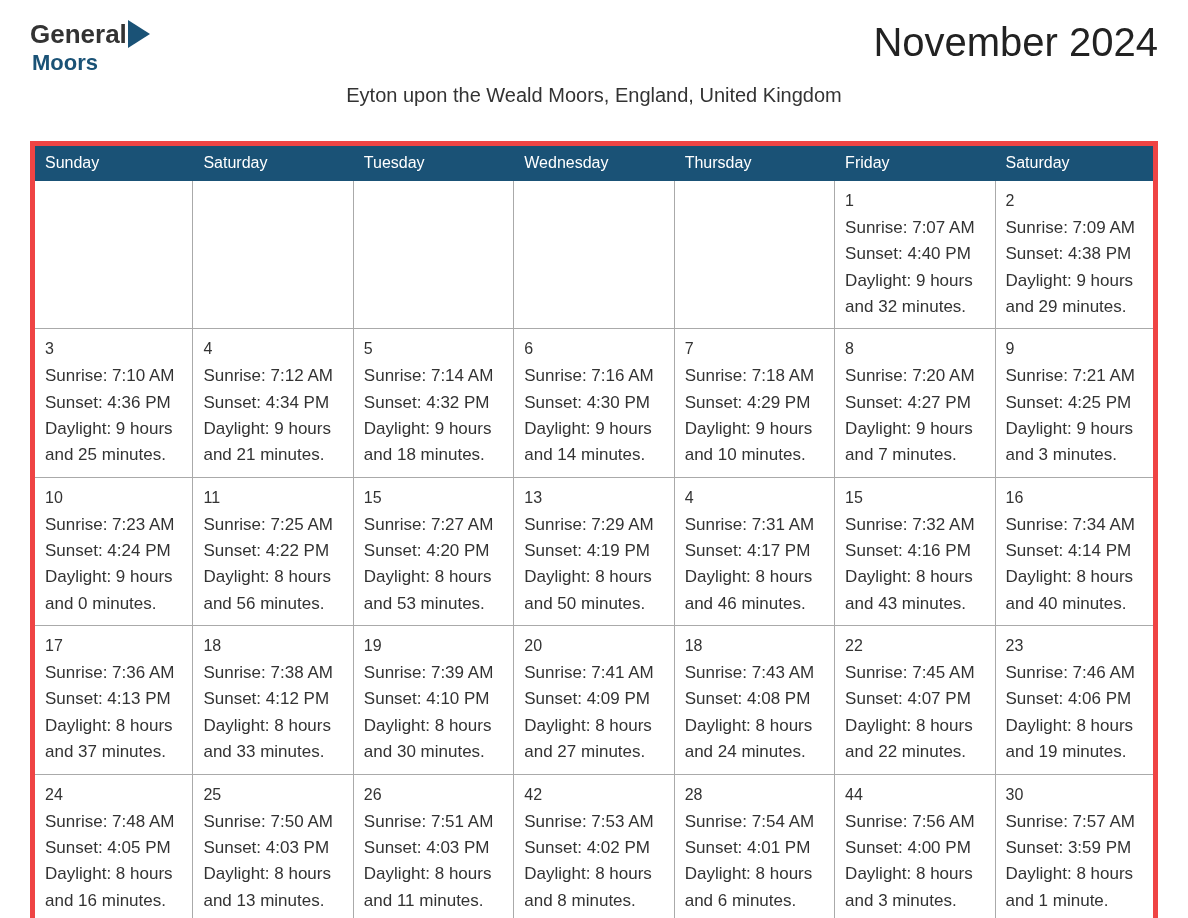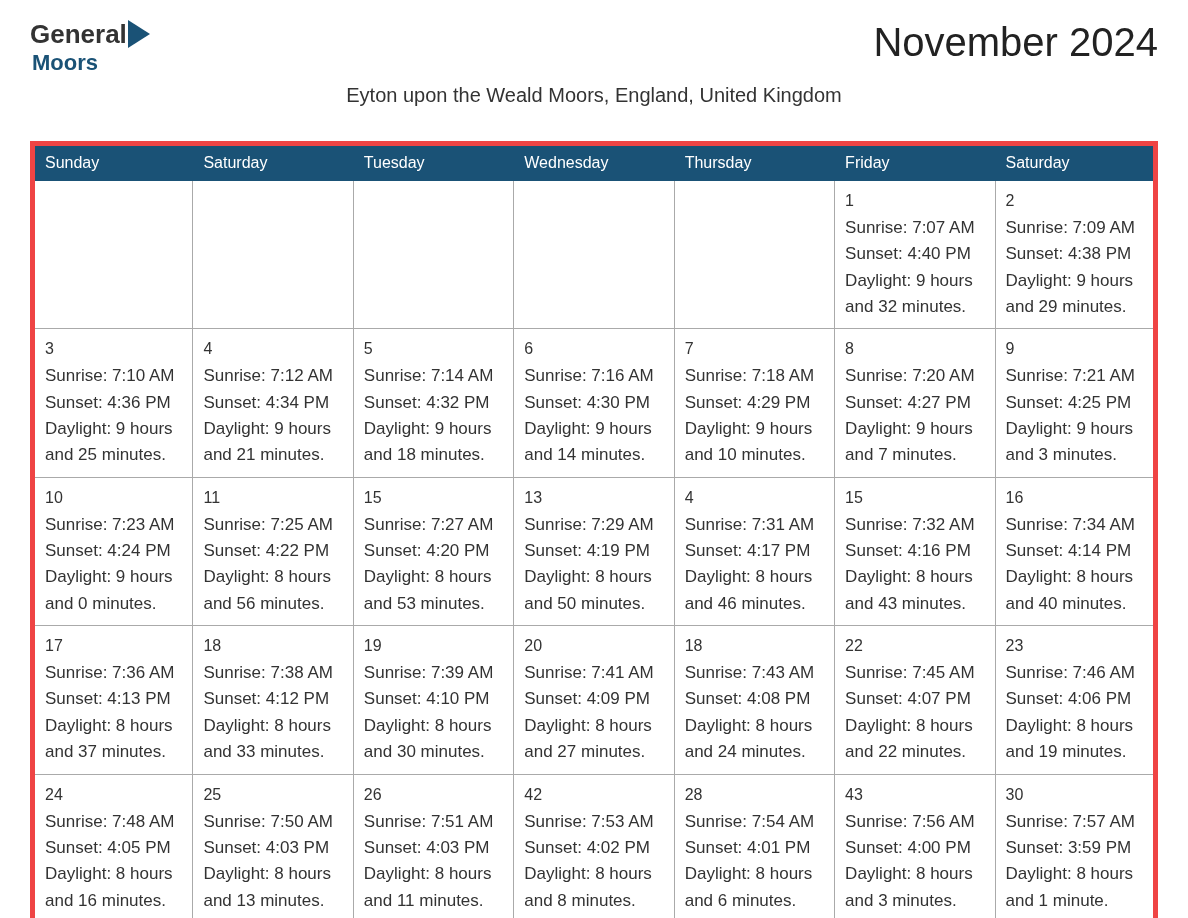--- a/index.html
+++ b/index.html
@@ -248,21 +248,21 @@
         </td>
         <td>
           <span class="day-number">42</span>
           <div class="day-info">Sunrise: 7:53 AM<br>Sunset: 4:02 PM<br>Daylight: 8 hours and 8 minutes.</div>
         </td>
         <td>
           <span class="day-number">28</span>
           <div class="day-info">Sunrise: 7:54 AM<br>Sunset: 4:01 PM<br>Daylight: 8 hours and 6 minutes.</div>
         </td>
         <td>
-          <span class="day-number">43</span>
+          <span class="day-number">44</span>
           <div class="day-info">Sunrise: 7:56 AM<br>Sunset: 4:00 PM<br>Daylight: 8 hours and 3 minutes.</div>
         </td>
         <td>
           <span class="day-number">30</span>
           <div class="day-info">Sunrise: 7:57 AM<br>Sunset: 3:59 PM<br>Daylight: 8 hours and 1 minute.</div>
         </td>
       </tr>
     </tbody>
 </table>
 

